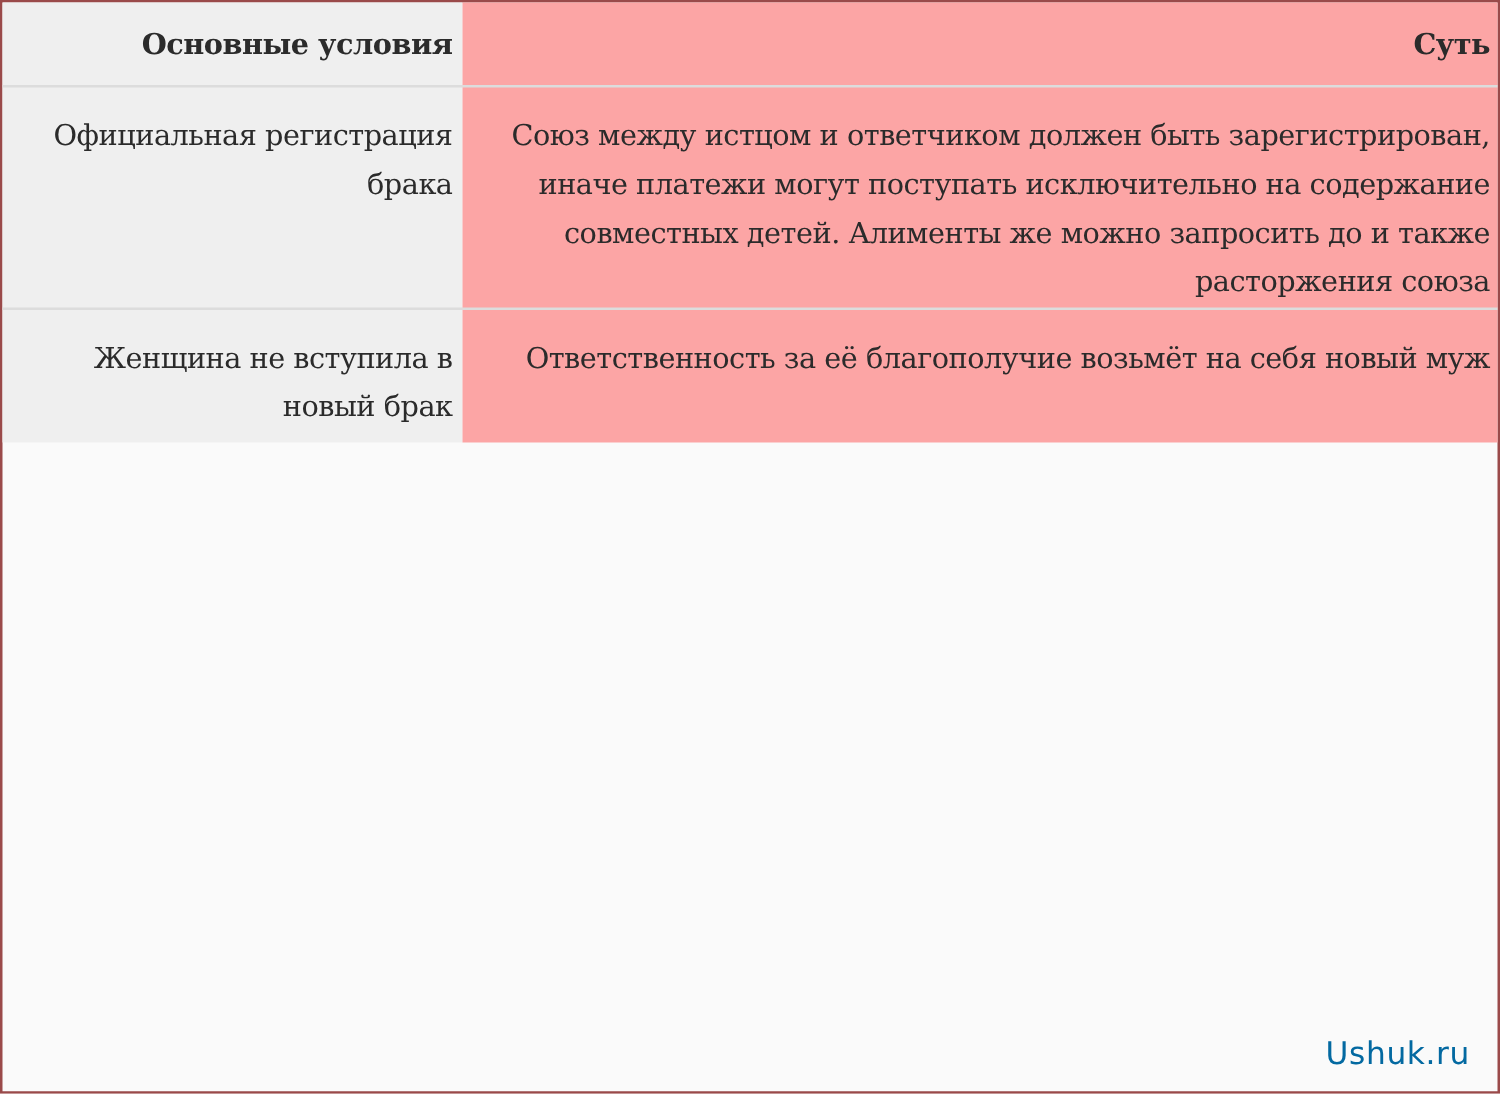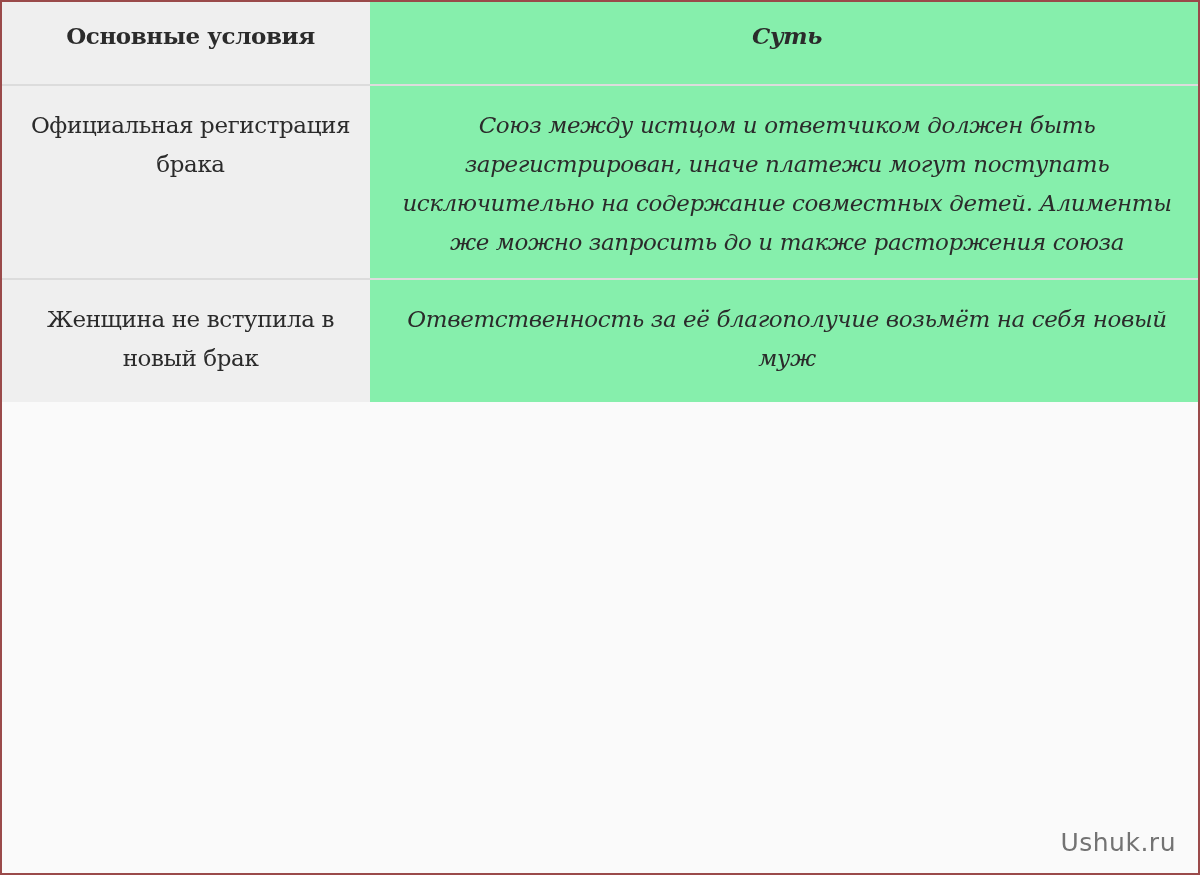--- a/index.html
+++ b/index.html
@@ -17,45 +17,45 @@
       background: #fafafa;
     }
     table {
       border-collapse: collapse;
       width: 100%;
       table-layout: fixed;
     }
     col.c1 { width: 368px; }
     td, th {
       vertical-align: top;
-      text-align: center;
+      text-align: right;
       border-bottom: 2px solid #dcdcdc;
-      padding: 0 8px 16px 17px;
+      padding: 0 8px 0 17px;
       font-size: 23px;
       line-height: 39px;
       font-weight: normal;
       letter-spacing: -0.4px;
     }
     td.k, th.k { background: #efefef; }
-    td.v, th.v { background: #86efac; padding-left: 12px; padding-right: 6px; font-style: italic; }
+    td.v, th.v { background: #fca5a5; padding-left: 12px; padding-right: 6px; }
     th { font-weight: bold; height: 66px; vertical-align: middle; font-size: 23px; }
     tr.r1 td { height: 176px; padding-top: 80px; }
     td { padding-top: 20px; }
     tr.r1 td { padding-top: 20px; height: 156px; }
     tr.r2 td { height: 124px; }
     tr.r3 td { height: 74px; }
     tr.r4 td { height: 162px; }
     tr.r5 td { height: 82px; }
     tr.r6 td { height: 86px; border-bottom: none; }
     .watermark {
       position: absolute;
       right: 22px; bottom: 16px;
       font-family: "DejaVu Sans", sans-serif;
       font-size: 25px;
-      color: #737373;
+      color: #0369a1;
       letter-spacing: 0.5px;
     }
   </style>
 </head>
 <body>
 
 <div class="frame">
   <table>
     <colgroup>
         <col class="c1">

